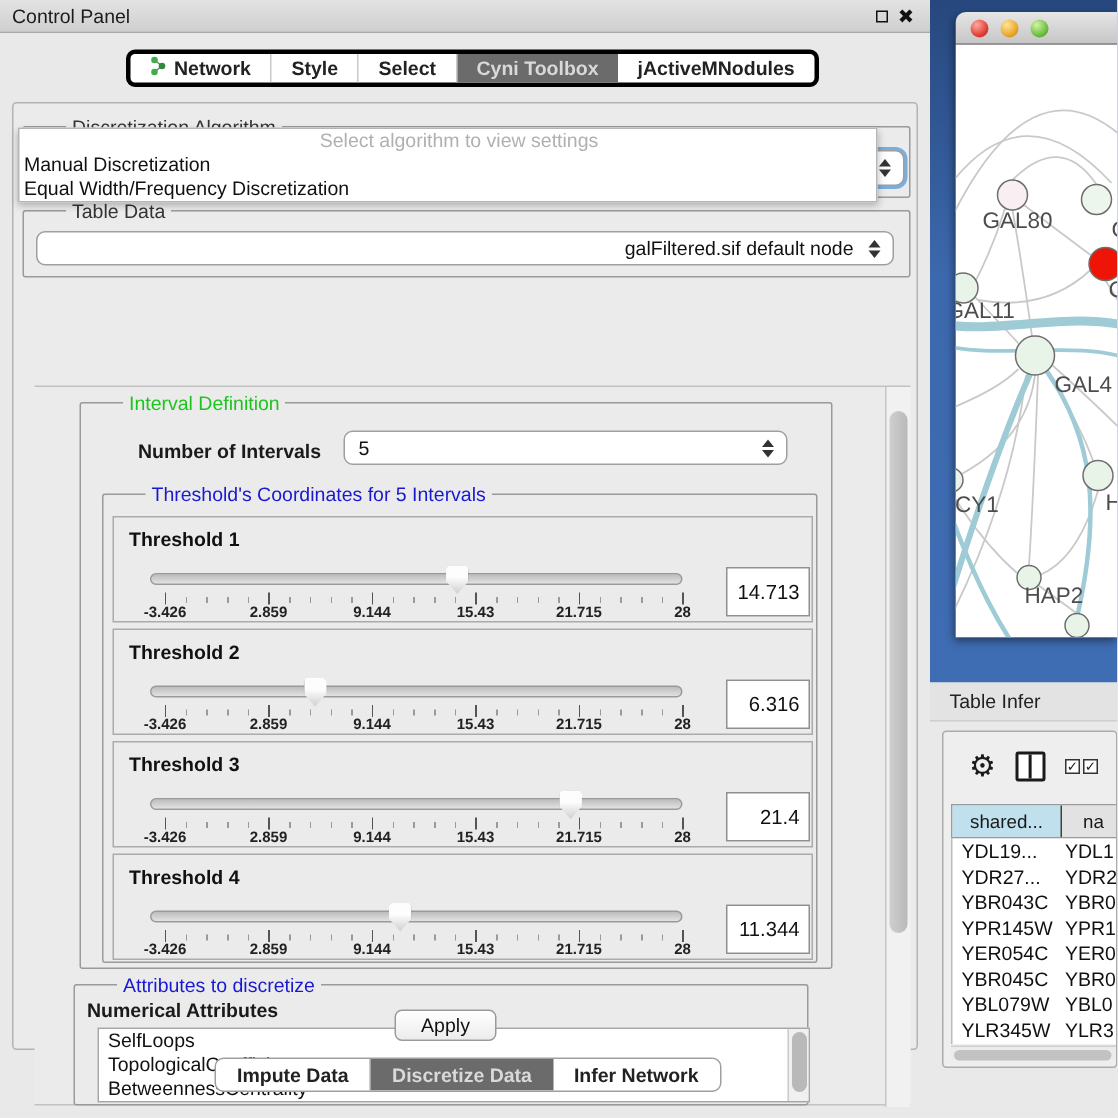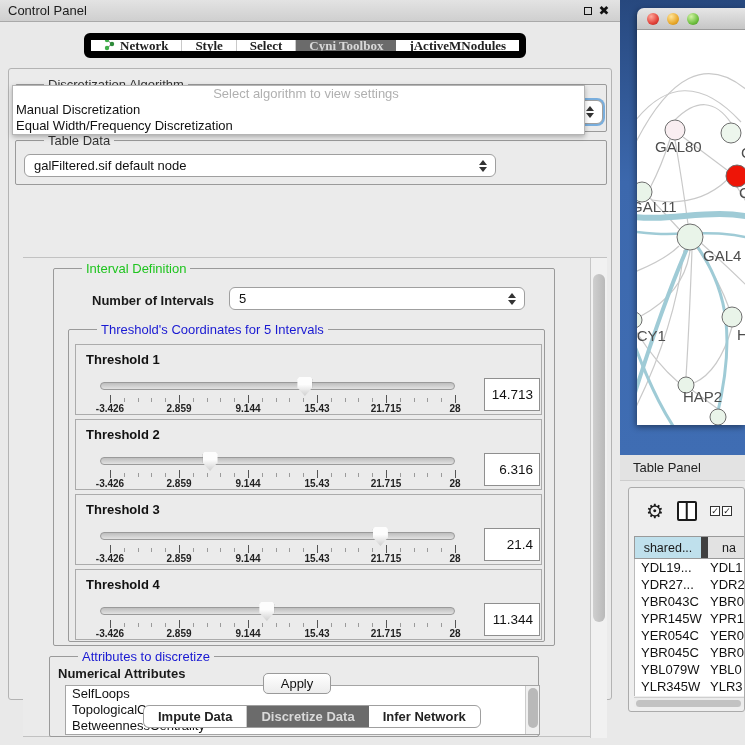--- a/index.html
+++ b/index.html
@@ -10,21 +10,21 @@
   
   .titlebar{position:absolute;left:0;top:0;width:620px;height:22px;
     background:linear-gradient(#e3e3e3,#cfcfcf);border-bottom:1px solid #a9a9a9;
     display:flex;align-items:center;padding:0 8px;}
   .titlebar .t{flex:1;font-size:13px;color:#1c1c1c;}
   .win-btn{width:16px;height:16px;display:flex;align-items:center;justify-content:center;
     font-size:12px;color:#111;cursor:default;}
   .float-glyph{width:8px;height:8px;border:1.5px solid #111;background:transparent;}
   .x-glyph{font-weight:bold;font-size:13px;}
   .tabbar{position:absolute;left:84px;top:33px;height:25px;display:flex;align-items:stretch;
-    background:#fff;border:7px solid #000000;border-radius:6px;overflow:hidden;font-family:Liberation Serif, serif;}
+    background:#fff;border:3px solid #000000;border-radius:6px;overflow:hidden;}
   .tab{display:flex;align-items:center;gap:5px;padding:0 13px;font-weight:bold;color:#222;
     border-right:1px solid #c9c9c9;white-space:nowrap;}
   .tab:last-child{border-right:none;}
   .tab.selected{background:#6b6b6b;color:#d9d9d9;border-right:none;}
   .outer-panel{position:absolute;left:8px;top:68px;width:604px;height:632px;
     background:#ebebeb;border:1px solid #b3b3b3;border-radius:3px;}
   .groupbox{position:absolute;border:1px solid #9a9a9a;border-radius:2px;}
   .grouptitle{position:absolute;top:-8px;left:8px;background:#ebebeb;padding:0 4px;font-size:13px;margin-left:20px;}
   .gt-green{color:#1ec41e;}
   .gt-blue{color:#1919d2;}
@@ -101,21 +101,21 @@
     background:#eeeeee;border:1px solid #ababab;border-radius:3px;overflow:hidden;}
   .tpanel-toolbar{height:46px;display:flex;align-items:center;gap:13px;padding-left:17px;}
   .gear{font-size:20px;color:#1a1a1a;line-height:1;}
   .cols-icon{width:20px;height:20px;border:2.5px solid #1a1a1a;border-radius:2px;position:relative;background:#fff;}
   .cols-icon::after{content:"";position:absolute;left:50%;top:0;bottom:0;width:2.5px;background:#1a1a1a;transform:translateX(-50%);}
   .cb-icon{width:10px;height:10px;border:1.5px solid #333;background:#fff;font-size:9px;line-height:9px;
     display:flex;align-items:center;justify-content:center;color:#222;}
   .grid{position:absolute;left:5px;top:48px;width:112px;bottom:0;}
   .gridhead{display:flex;height:23px;border:1px solid #9a9a9a;border-right:none;}
   .hc{display:flex;align-items:center;justify-content:center;font-size:12.5px;color:#1a1a1a;white-space:nowrap;overflow:hidden;}
-  .hc1{width:73px;background:#bfe0ec;border-right:7px solid #404040;}
+  .hc1{width:73px;background:#bfe0ec;border-right:1px solid #404040;}
   .hc2{flex:1;background:#e2e2e2;justify-content:flex-start;padding-left:14px;}
   .rows{position:absolute;left:0;top:23px;width:112px;height:137px;background:#fff;overflow:hidden;border-left:1px solid #bbb;}
   .row{display:flex;height:17px;align-items:center;}
   .rc{font-size:13px;color:#111;white-space:nowrap;overflow:hidden;}
   .rc1{width:73px;padding-left:6px;}
   .rc2{flex:1;padding-left:2px;}
   .hsb{position:absolute;left:0px;top:161px;width:112px;height:10px;background:#ececec;border-top:1px solid #cfcfcf;}
   .hsb .thumb{position:absolute;left:2px;top:1.5px;height:7px;width:105px;border-radius:4px;background:#c2c2c2;}
   svg text{font-family:"Liberation Sans","DejaVu Sans",sans-serif;}
 </style>
@@ -164,21 +164,21 @@
     </div>
     <div class="combo focus-ring" style="left:14px;top:31px;width:580px;height:24px;z-index:1;">
       <span class="spin">
           <i class="up"></i>
           <i class="dn"></i>
         </span>
     </div>
 
     <div class="groupbox" style="left:6px;top:71px;width:592px;height:45px;">
       <span class="grouptitle gt-dark">Table Data</span>
-      <div class="combo" style="left:8px;top:13px;width:472px;height:23px;">
+      <div class="combo" style="left:8px;top:13px;width:572px;height:23px;justify-content:flex-end;">
         <span>galFiltered.sif default node</span>
         <span class="spin">
             <i class="up"></i>
             <i class="dn"></i>
           </span>
       </div>
     </div>
 
     <div class="scrollwrap">
 
@@ -364,21 +364,21 @@
           <text x="-6" y="182" font-size="15" fill="#4d4d4d">GAL11</text>
           <text x="66" y="231" font-size="15" fill="#4d4d4d">GAL4</text>
           <text x="-12" y="311" font-size="15" fill="#4d4d4d">GCY1</text>
           <text x="100" y="310" font-size="15" fill="#4d4d4d">H</text>
           <text x="46" y="372" font-size="15" fill="#4d4d4d">HAP2</text>
         </svg>
     </div>
   </div>
 
   <div class="tpanel-bar">
-    <span>Table Panel</span>
+    <span>Table Infer</span>
   </div>
   <div class="tpanel-box">
     <div class="tpanel-toolbar">
       <span class="gear">⚙</span>
       <span class="cols-icon"></span>
       <span style="display:flex;gap:2px;">
         <span class="cb-icon">✓</span>
         <span class="cb-icon">✓</span>
       </span>
     </div>

